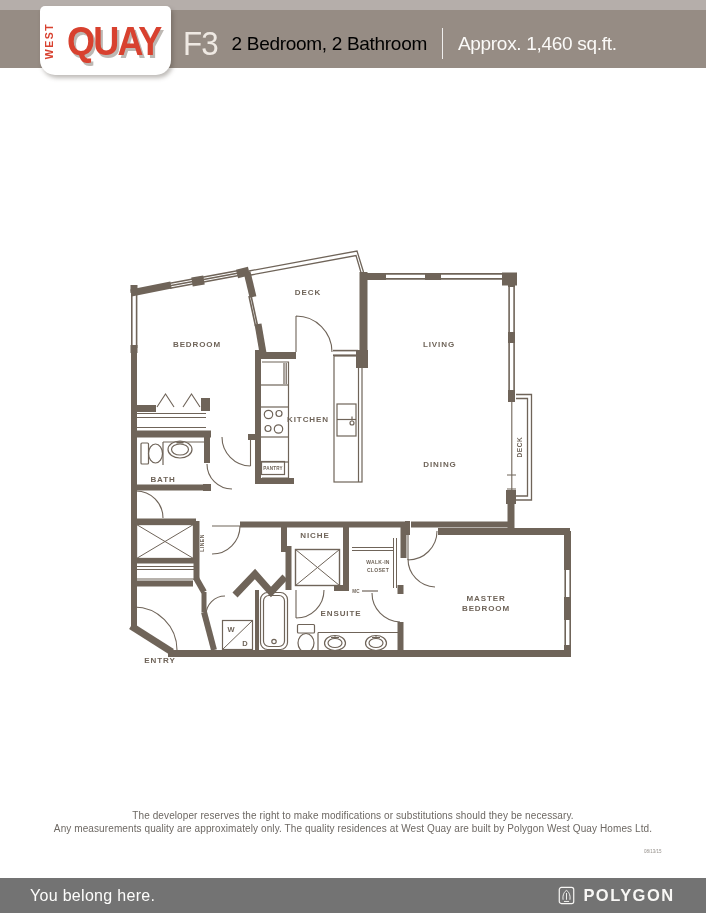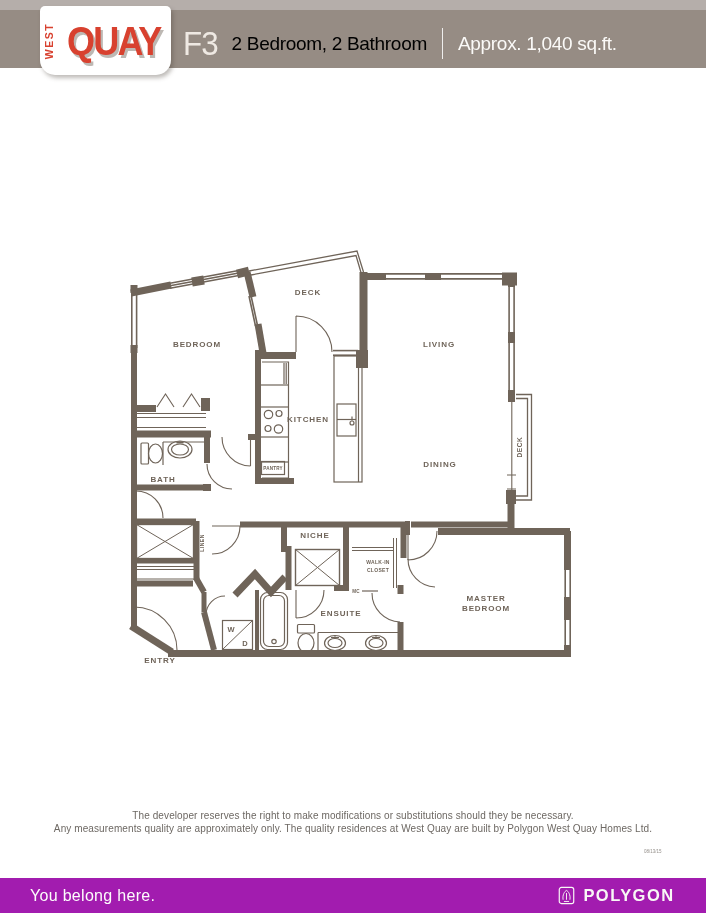--- a/index.html
+++ b/index.html
@@ -29,36 +29,36 @@
   .tiny-lb{font-size:5px;font-weight:bold;letter-spacing:.3px;}
   .micro-lb{font-size:4.6px;font-weight:bold;letter-spacing:.2px;}
   .wd-lb{font-size:7.5px;font-weight:bold;}
 
   
   .disclaimer{position:absolute;left:0;top:810px;width:706px;text-align:center;
     font-size:10px;line-height:12.5px;color:#6d6863;letter-spacing:.1px;}
   .rev-code{position:absolute;left:644px;top:849px;font-size:4.5px;color:#95908b;}
 
   
-  .footer-bar{position:absolute;left:0;top:878px;width:706px;height:35px;background:#a21caf;
+  .footer-bar{position:absolute;left:0;top:878px;width:706px;height:35px;background:#737373;
     display:flex;align-items:center;justify-content:space-between;padding:0 30px;box-sizing:border-box;}
   .tagline{font-size:16px;color:#fdfdfc;letter-spacing:.3px;}
   .brand{display:flex;gap:7px;}
   .brand-name{font-size:17px;font-weight:bold;color:#f8f7f5;letter-spacing:1.5px;transform:scaleX(.97);}
 </style>
 </head>
 <body>
 
 <div class="top-strip"></div>
 <div class="header-bar"></div>
 <div class="header-content">
   <span class="plan-code">F3</span>
   <span class="plan-desc">2 Bedroom, 2 Bathroom</span>
   <span class="hdr-divider"></span>
-  <span class="plan-area">Approx. 1,040 sq.ft.</span>
+  <span class="plan-area">Approx. 1,460 sq.ft.</span>
 </div>
 <div class="logo-box">
   <span class="logo-west">WEST</span>
   <span class="logo-quay">QUAY</span>
 </div>
 
 <svg class="plan-svg" width="706" height="913" viewBox="0 0 706 913">
   <g stroke="#6f6459" fill="none">
 
     <g stroke-width="7">

